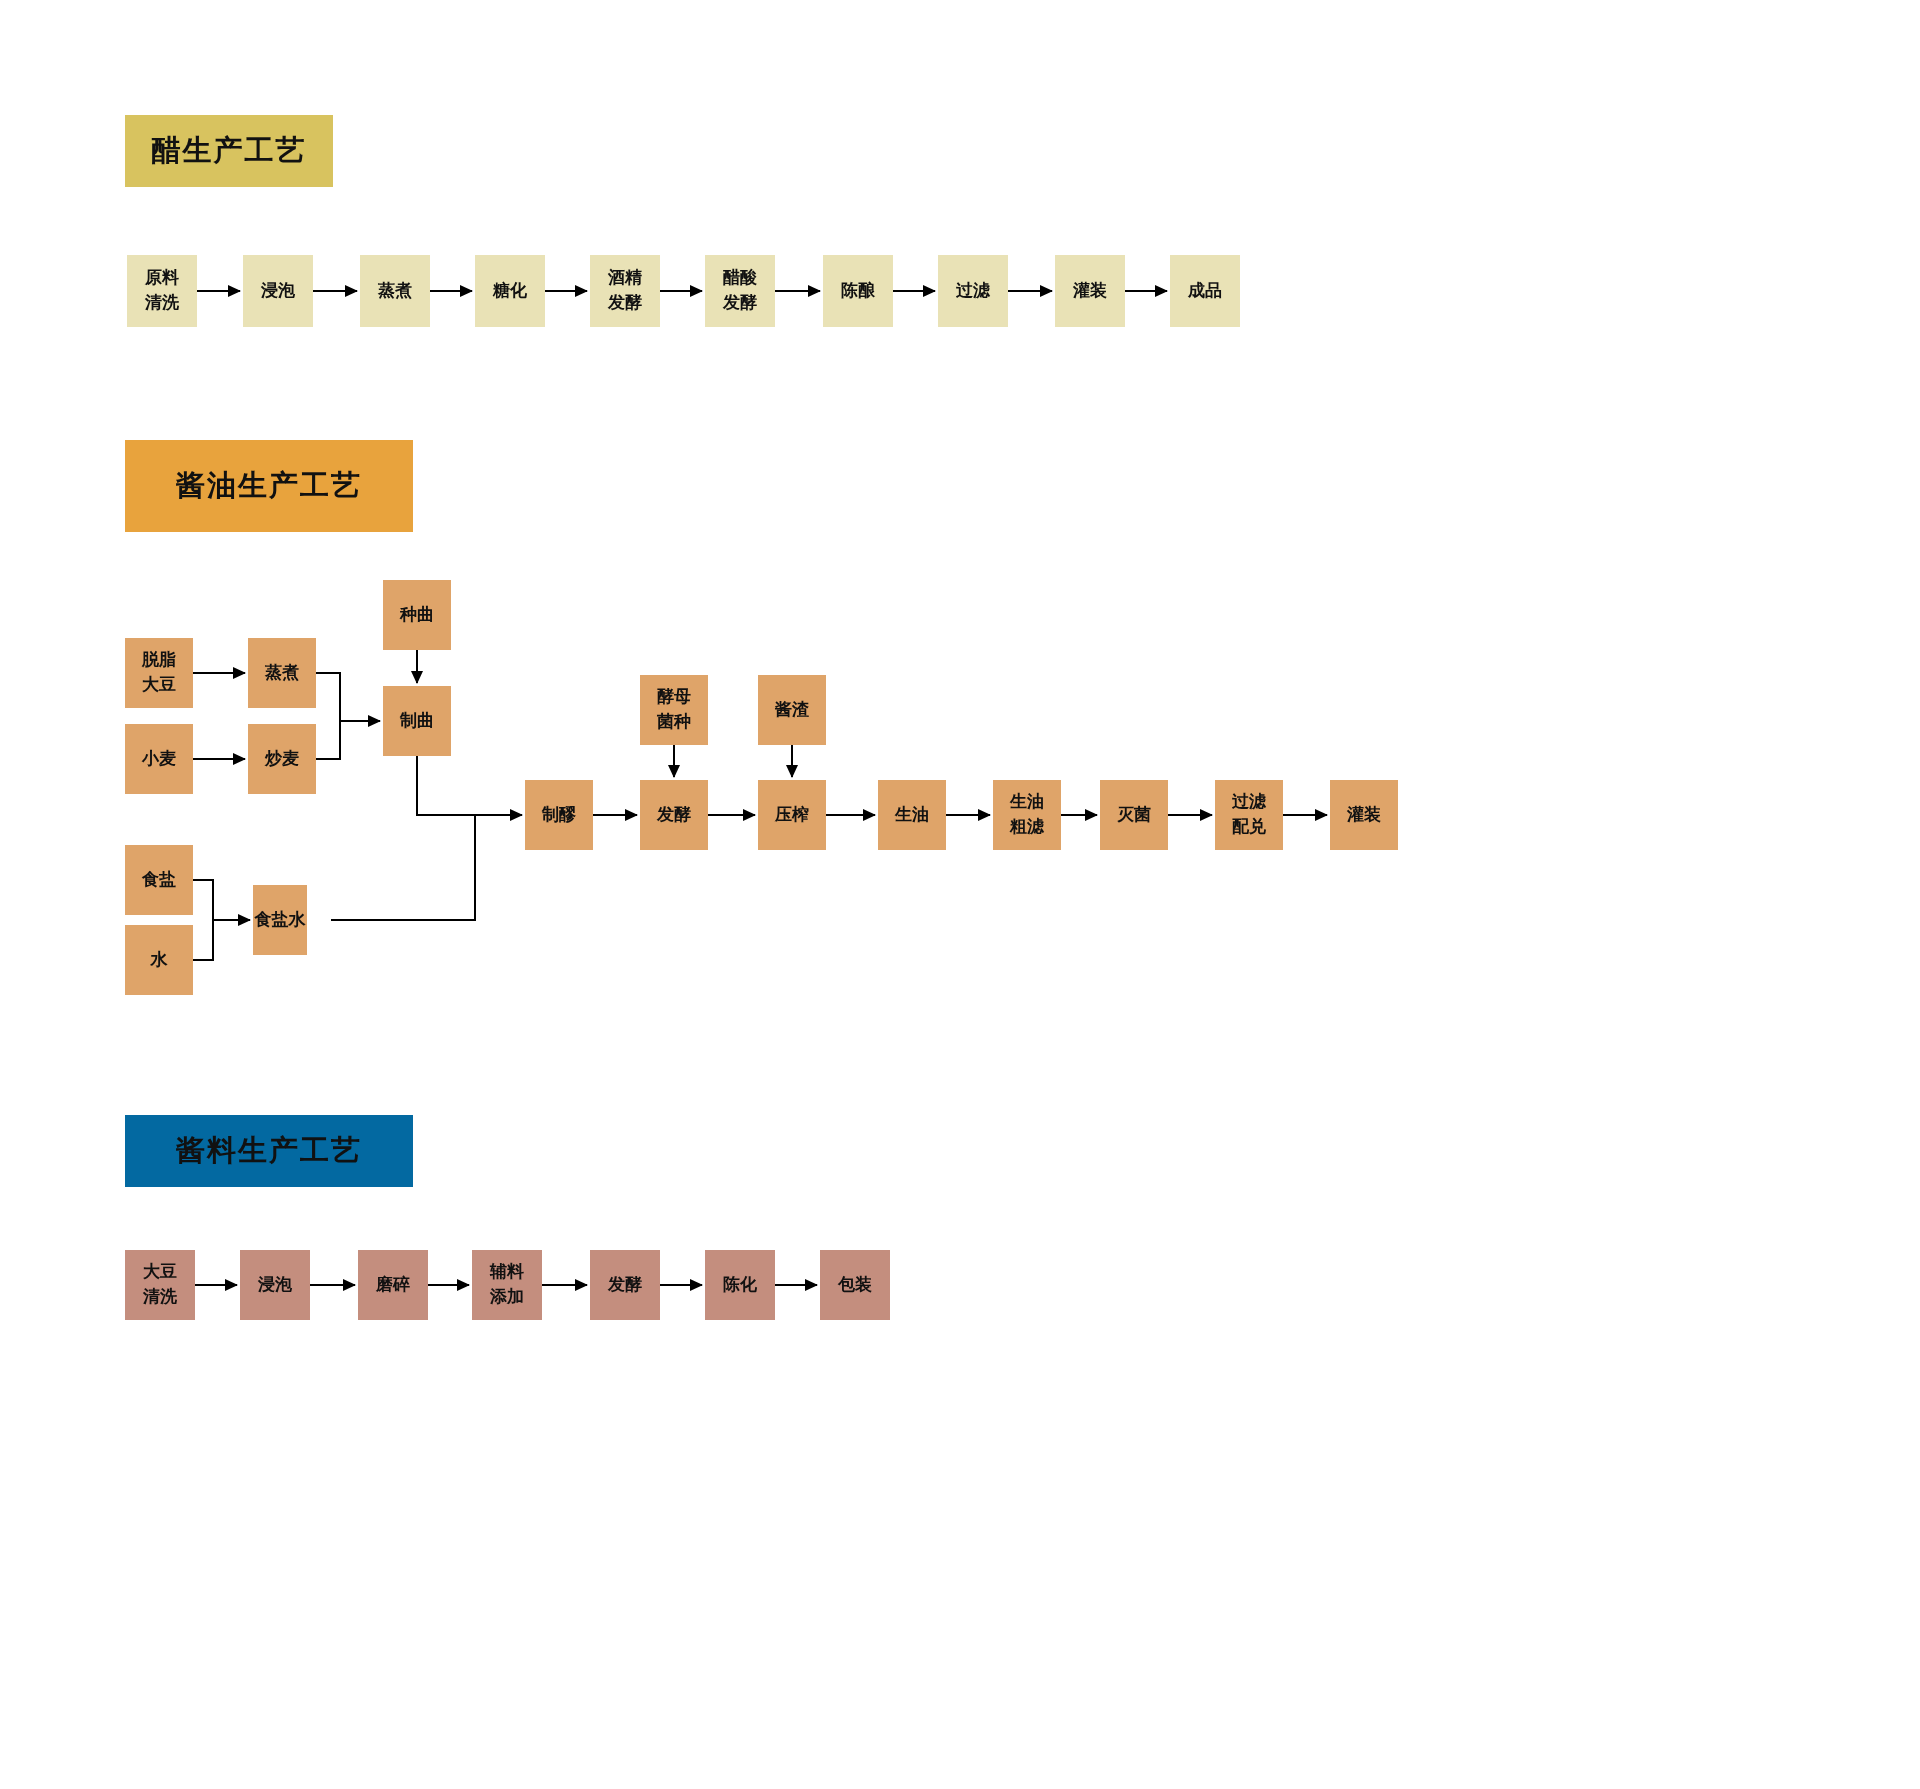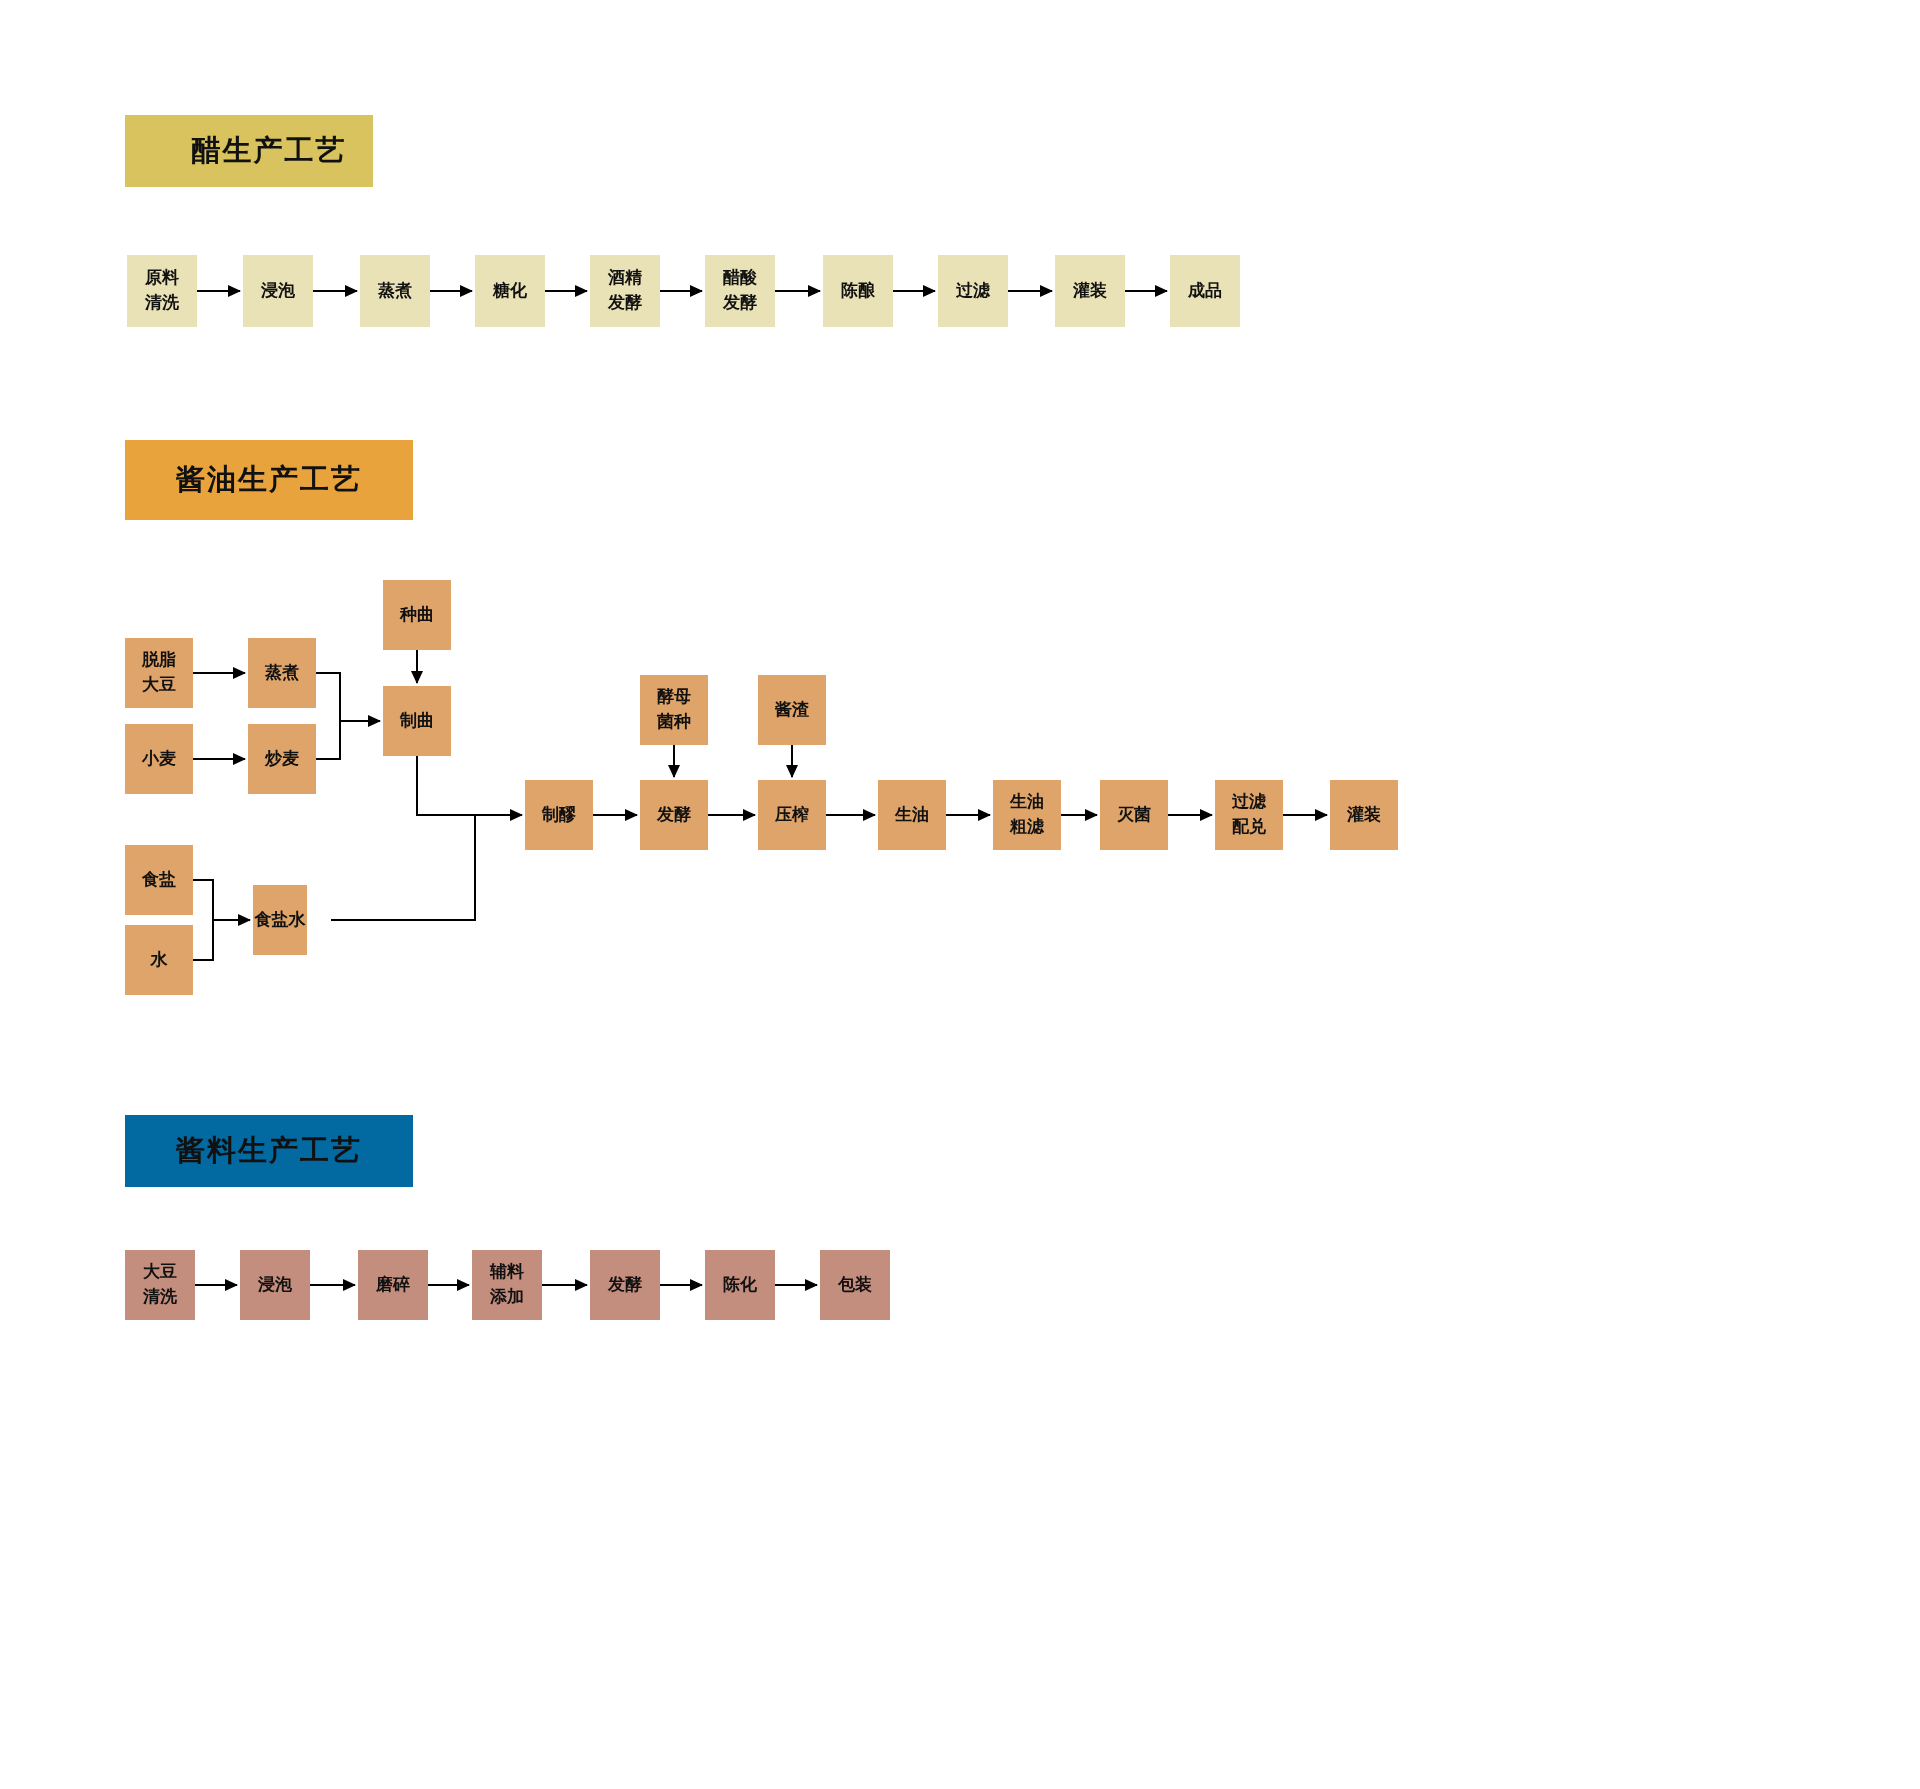--- a/index.html
+++ b/index.html
@@ -1,22 +1,22 @@
 <!DOCTYPE html>
 <html><head>
 <meta charset="utf-8">
 <style>
   html,body{margin:0;padding:0;background:#ffffff;}
   body{font-family:"Liberation Sans","DejaVu Sans",sans-serif;}
   .canvas{position:relative;width:1920px;height:1789px;background:#ffffff;overflow:hidden;}
   svg.arrows{position:absolute;left:0;top:0;width:1920px;height:1789px;pointer-events:none;}
   .title{position:absolute;display:flex;align-items:center;justify-content:center;
          font-weight:bold;font-size:29px;color:#111;letter-spacing:2px;}
-  .t1{background:#d8c35f;width:208px;height:72px;padding-left:40px;}
-  .t2{background:#e8a33d;width:288px;height:80px;}
+  .t1{background:#d8c35f;width:208px;height:72px;}
+  .t2{background:#e8a33d;width:288px;height:92px;}
   .t3{background:#0369a1;width:288px;height:72px;}
   .node{position:absolute;display:flex;align-items:center;justify-content:center;
         text-align:center;font-weight:bold;font-size:17px;line-height:1.45;
         white-space:pre-line;color:#111;width:70px;height:72px;}
   .n1{background:#e9e2b6;}
   .n2{background:#dfa469;width:68px;height:70px;}
   .n3{background:#c48e7e;width:70px;height:70px;}
 </style>
 </head>
 <body>

